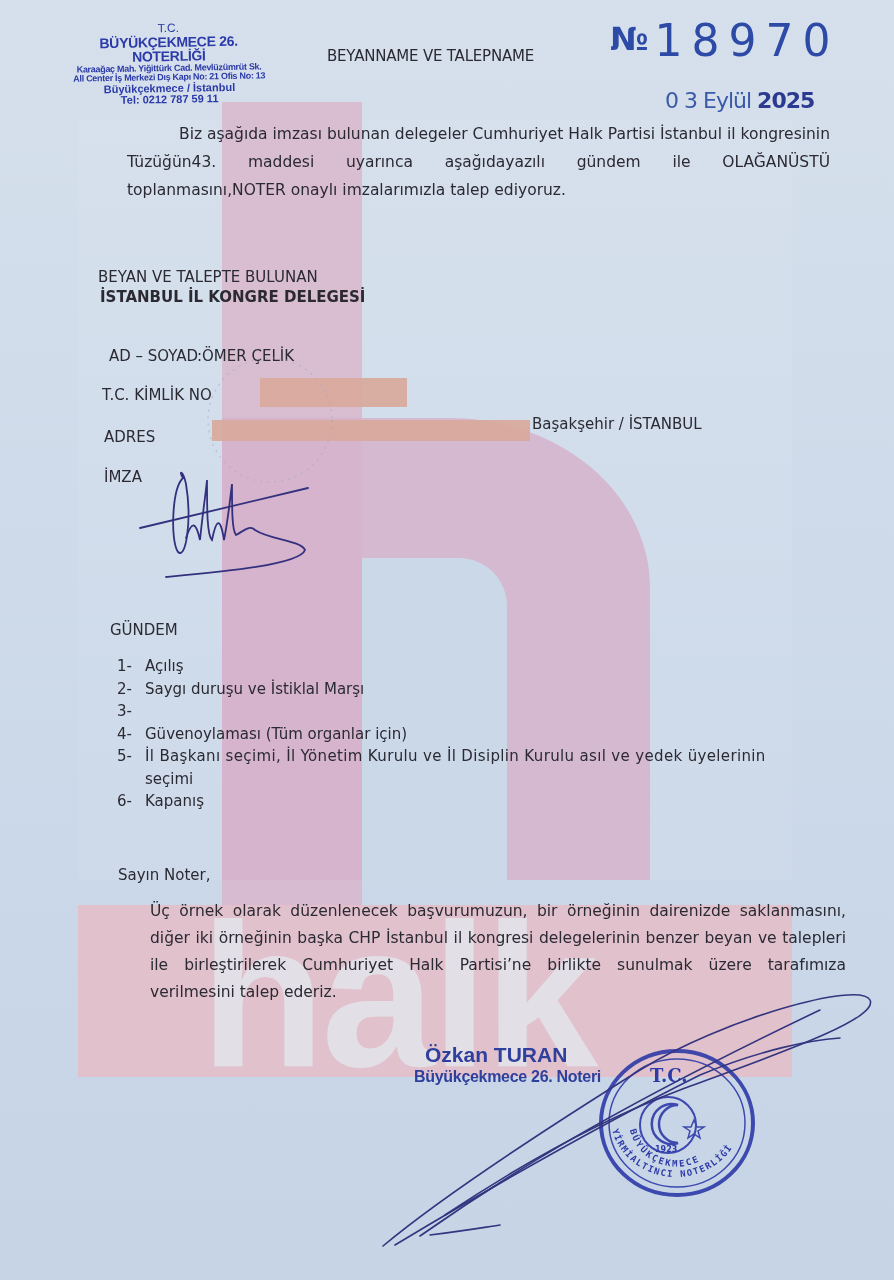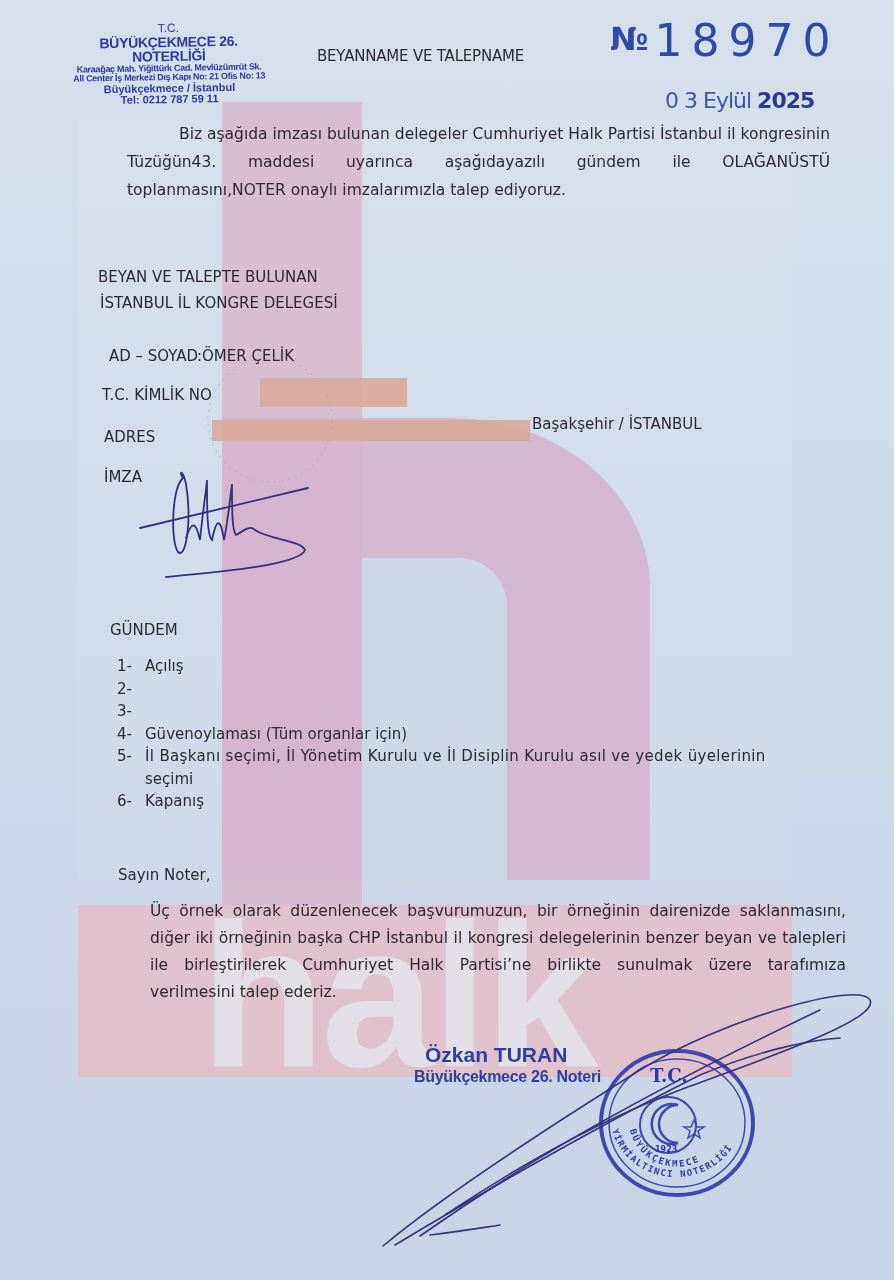--- a/index.html
+++ b/index.html
@@ -39,21 +39,21 @@
     position:absolute; left:66px; top:22px; width:206px; text-align:center;
     color:#2b3aa8; font-family:"Liberation Sans", sans-serif; font-weight:bold; line-height:1.05;
     transform:rotate(-1deg);
   }
   .notary-stamp .l1 { font-size:12px; font-weight:normal; }
   .notary-stamp .l2 { font-size:14px; letter-spacing:-0.3px; }
   .notary-stamp .l3, .notary-stamp .l4 { font-size:9px; letter-spacing:-0.3px; }
   .notary-stamp .l5 { font-size:11px; }
   .notary-stamp .l6 { font-size:11px; }
 
-  .doc-title { left:317px; top:47px; font-size:15px; letter-spacing:-0.2px; }
+  .doc-title { left:327px; top:47px; font-size:15px; letter-spacing:-0.2px; }
   .doc-number {
     position:absolute; left:610px; top:15px; color:#2d4aa6;
     font-family:"DejaVu Sans", sans-serif; font-size:44px; letter-spacing:9px;
   }
   .doc-number .no { font-size:32px; letter-spacing:0; vertical-align:6px; margin-right:6px; font-weight:bold;}
   .doc-date {
     position:absolute; left:665px; top:88px; color:#3b5aa8; font-size:22px;
     font-family:"DejaVu Sans", sans-serif; letter-spacing:-1px;
   }
   .doc-date .yr { font-weight:bold; color:#2b3a90; }
@@ -106,21 +106,21 @@
     <span class="no">№</span><span>18970</span>
   </div>
   <div class="doc-date">
     <span>0 3 Eylül</span>
     <span class="yr">2025</span>
   </div>
 
   <div class="para indent" style="top:120px;">Biz aşağıda imzası bulunan delegeler Cumhuriyet Halk Partisi İstanbul il kongresinin Tüzüğün43. maddesi uyarınca aşağıdayazılı gündem ile OLAĞANÜSTÜ toplanmasını,NOTER onaylı imzalarımızla talep ediyoruz.</div>
 
   <div class="field" style="left:98px; top:268px;">BEYAN VE TALEPTE BULUNAN</div>
-  <div class="field" style="left:100px; top:294px;">İSTANBUL İL KONGRE DELEGESİ</div>
+  <div class="field" style="left:100px; top:288px;font-weight:bold;">İSTANBUL İL KONGRE DELEGESİ</div>
   <div class="field" style="left:101px; top:347px;margin-left:8px;">AD – SOYAD</div>
   <div class="field" style="left:197px; top:347px;">:ÖMER ÇELİK</div>
   <div class="field" style="left:102px; top:386px;">T.C. KİMLİK NO</div>
   <div class="redact" style="left:260px; top:378px; width:147px; height:29px;"></div>
   <div class="field" style="left:104px; top:428px;">ADRES</div>
   <div class="redact" style="left:212px; top:420px; width:318px; height:21px;"></div>
   <div class="field" style="left:532px; top:415px;">Başakşehir / İSTANBUL</div>
   <div class="field" style="left:104px; top:468px;">İMZA</div>
 
   <svg width="894" height="1280" style="left:0;top:0;">
@@ -136,20 +136,21 @@
   </svg>
 
   <div class="field" style="left:110px; top:621px;">GÜNDEM</div>
   <div class="agenda">
     <div class="row">
         <span class="num">1-</span>
         <span>Açılış</span>
       </div>
     <div class="row">
         <span class="num">2-</span>
+        <span>Saygı duruşu ve İstiklal Marşı</span>
       </div>
     <div class="row">
         <span class="num">3-</span>
       </div>
     <div class="row">
         <span class="num">4-</span>
         <span>Güvenoylaması (Tüm organlar için)</span>
       </div>
     <div class="row">
         <span class="num">5-</span>

